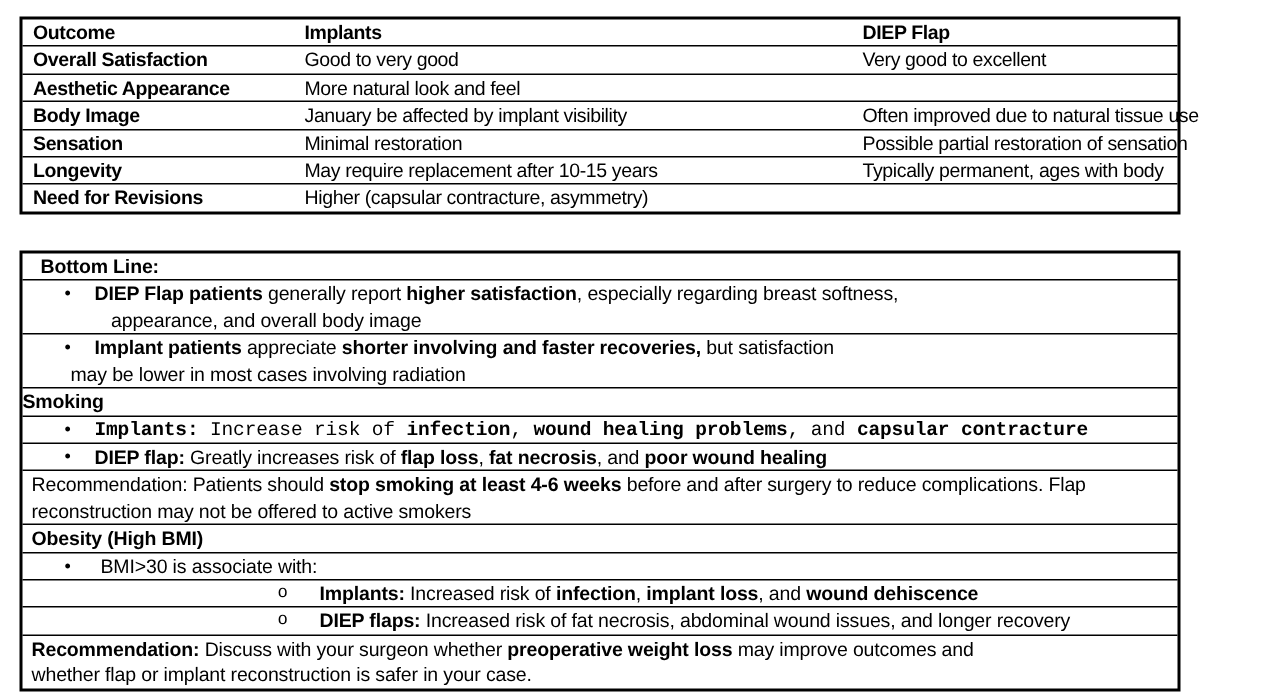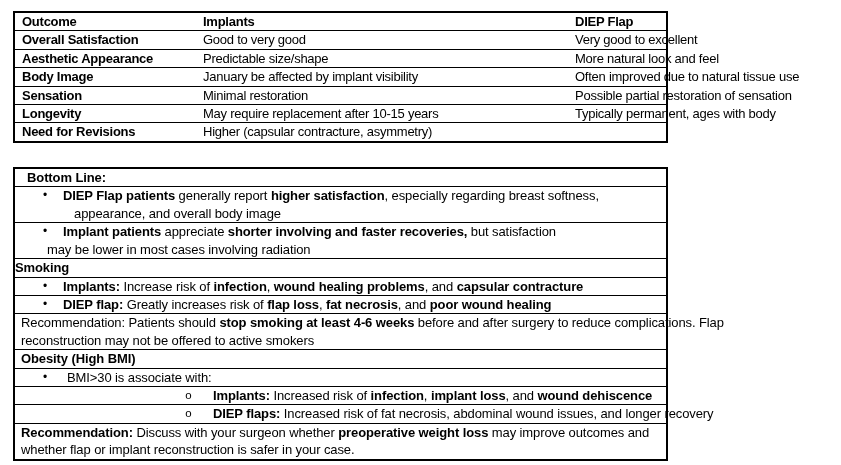--- a/index.html
+++ b/index.html
@@ -2,21 +2,21 @@
 <html><head>
 <meta charset="utf-8">
 <style>
   html,body{margin:0;padding:0;background:#fff;}
   .page{
     position:relative;width:841px;height:465px;background:#ffffff;
     font-family:"Liberation Sans",sans-serif;color:#000;font-size:13px;
     letter-spacing:-0.1px;overflow:hidden;
   }
   .tbl{
-    position:absolute;left:13px;width:655px;border:2px solid #000;
+    position:absolute;left:13px;width:774px;border:2px solid #000;
     box-sizing:border-box;background:#fff;
   }
   .t1{top:11px;height:132px;}
   .t2{top:167px;height:294px;}
 
   
   .t1-row{
     display:grid;grid-template-columns:188px 372px 1fr;
     height:17.4px;border-bottom:1px solid #000;line-height:17.2px;
     white-space:nowrap;letter-spacing:-0.25px;
@@ -47,21 +47,20 @@
         <div class="cell">Implants</div>
         <div class="cell">DIEP Flap</div>
       </div>
       <div class="t1-row">
         <div class="cell c1">Overall Satisfaction</div>
         <div class="cell">Good to very good</div>
         <div class="cell">Very good to excellent</div>
       </div>
       <div class="t1-row">
         <div class="cell c1">Aesthetic Appearance</div>
-        <div class="cell">Predictable size/shape</div>
         <div class="cell">More natural look and feel</div>
       </div>
       <div class="t1-row">
         <div class="cell c1">Body Image</div>
         <div class="cell">January be affected by implant visibility</div>
         <div class="cell">Often improved due to natural tissue use</div>
       </div>
       <div class="t1-row">
         <div class="cell c1">Sensation</div>
         <div class="cell">Minimal restoration</div>
@@ -89,21 +88,21 @@
       <div class="t2-row dbl">
         <span class="marker bullet-marker">•</span>
         <div class="line" style="padding-left: 48px;"><span class="b">Implant patients</span><span> appreciate </span><span class="b">shorter involving and faster recoveries,</span><span> but satisfaction</span></div>
         <div class="line" style="padding-left: 32px;"><span>may be lower in most cases involving radiation</span></div>
       </div>
       <div class="t2-row sgl">
         <div class="line" style="padding-left: 0;"><span class="b">Smoking</span></div>
       </div>
       <div class="t2-row sgl">
         <span class="marker bullet-marker">•</span>
-        <div class="line" style="padding-left: 48px;"><span class="b">Implants:</span><span> Increase risk of </span><span class="b">infection</span><span>, </span><span class="b">wound healing problems</span><span>, and </span><span class="b">capsular contracture</span></div>
+        <div class="line" style="padding-left: 48px; font-family: Liberation Mono, monospace;"><span class="b">Implants:</span><span> Increase risk of </span><span class="b">infection</span><span>, </span><span class="b">wound healing problems</span><span>, and </span><span class="b">capsular contracture</span></div>
       </div>
       <div class="t2-row sgl">
         <span class="marker bullet-marker">•</span>
         <div class="line" style="padding-left: 48px;"><span class="b">DIEP flap:</span><span> Greatly increases risk of </span><span class="b">flap loss</span><span>, </span><span class="b">fat necrosis</span><span>, and </span><span class="b">poor wound healing</span></div>
       </div>
       <div class="t2-row dbl">
         <div class="line" style="padding-left: 6px;"><span>Recommendation: Patients should </span><span class="b">stop smoking at least 4-6 weeks</span><span> before and after surgery to reduce complications. Flap</span></div>
         <div class="line" style="padding-left: 6px;"><span>reconstruction may not be offered to active smokers</span></div>
       </div>
       <div class="t2-row sgl">

